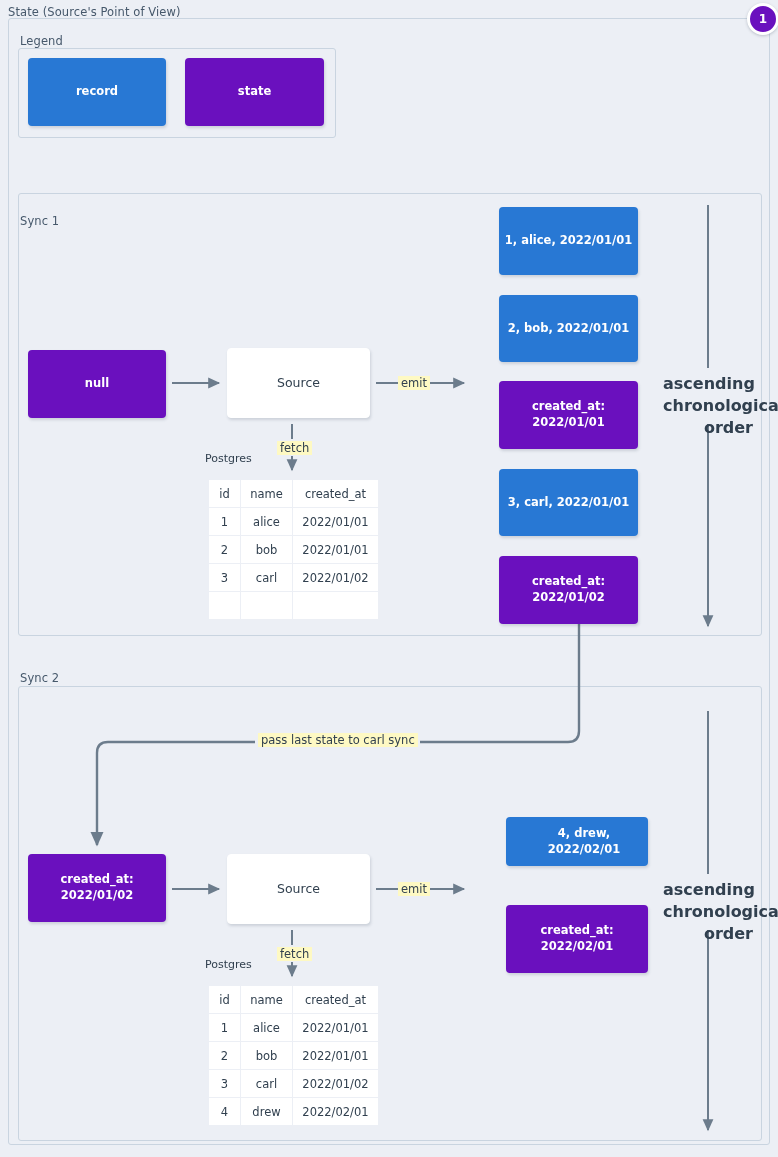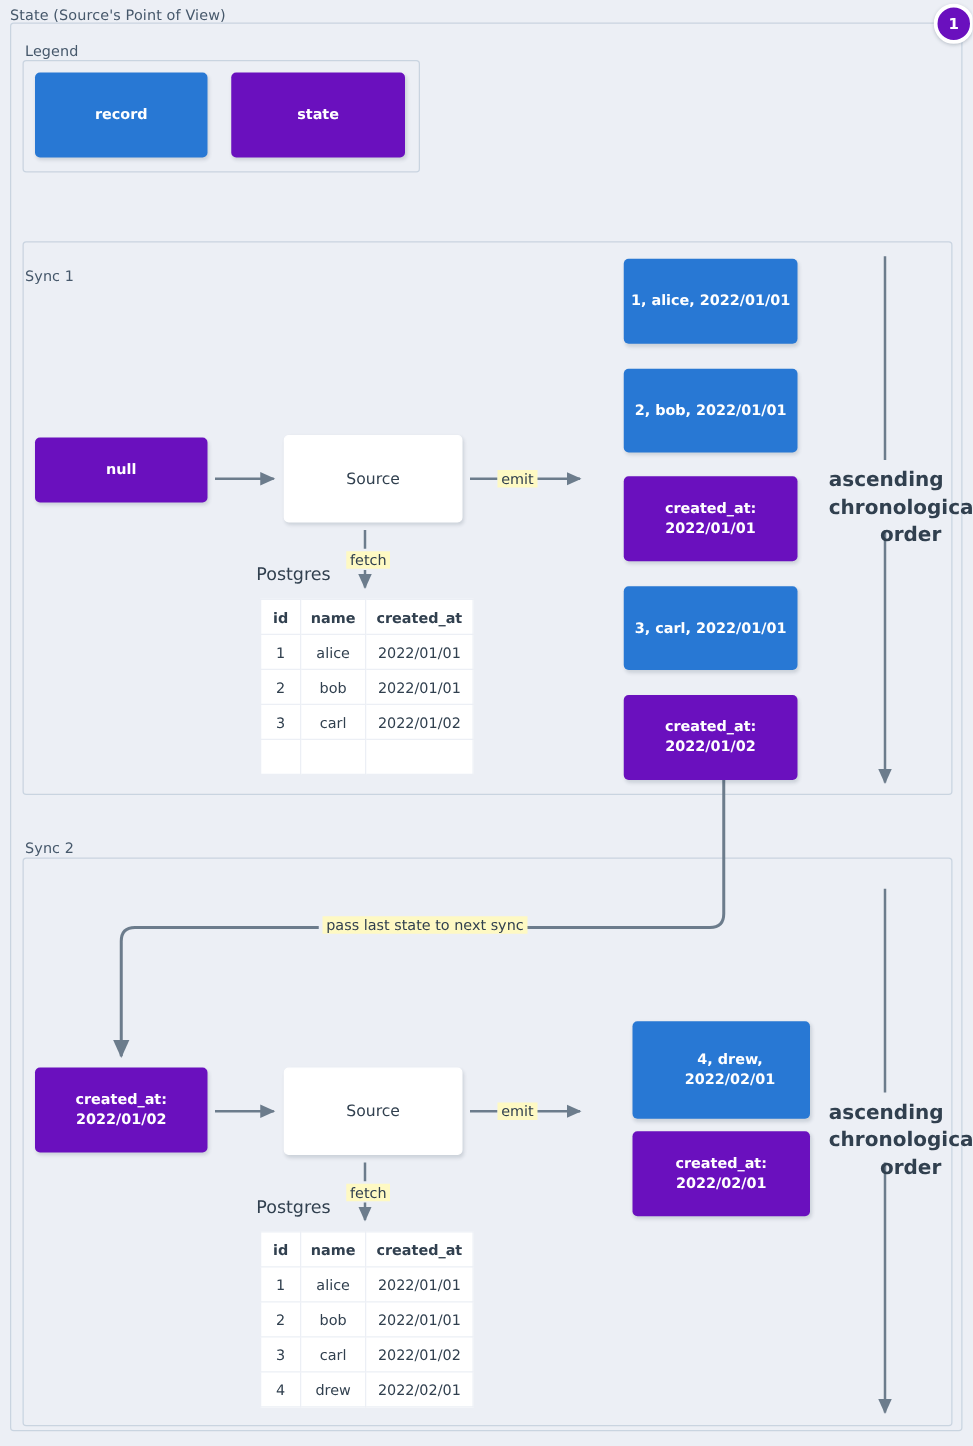--- a/index.html
+++ b/index.html
@@ -90,61 +90,61 @@
     font-size: 12.5px;
     border: 1px solid #ffffff;
     text-align: right;
   }
 
   
   #legend-record { left: 28px; top: 58px; width: 138px; height: 68px; }
   #legend-state  { left: 185px; top: 58px; width: 139px; height: 68px; }
 
   
-  #s1-null      { left: 28px;  top: 350px; width: 138px; height: 52px; }
+  #s1-null      { left: 28px;  top: 350px; width: 138px; height: 68px; }
   #s1-source    { left: 227px; top: 348px; width: 143px; height: 70px; }
 
   #s1-rec1 { left: 499px; top: 207px; width: 139px; height: 68px; }
   #s1-rec2 { left: 499px; top: 295px; width: 139px; height: 67px; }
   #s1-st1  { left: 499px; top: 381px; width: 139px; height: 68px; }
   #s1-rec3 { left: 499px; top: 469px; width: 139px; height: 67px; }
   #s1-st2  { left: 499px; top: 556px; width: 139px; height: 68px; }
 
   
   #s2-state     { left: 28px;  top: 854px; width: 138px; height: 68px; }
   #s2-source    { left: 227px; top: 854px; width: 143px; height: 70px; }
 
-  #s2-rec1 { left: 506px; top: 817px; width: 142px; height: 78px; padding-left: 14px; }
+  #s2-rec1 { left: 506px; top: 817px; width: 142px; height: 49px; padding-left: 14px; }
   #s2-st1  { left: 506px; top: 905px; width: 142px; height: 68px; }
 
   
   .pg-label {
     position: absolute;
-    font-size: 14px;
+    font-size: 11px;
     color: #31404f;
     white-space: nowrap;
   }
   .pg-table {
     position: absolute;
     border-collapse: collapse;
     background: #ffffff;
     font-size: 11.5px;
     table-layout: fixed;
   }
   .pg-table th, .pg-table td {
     border: 1px solid #eceff5;
     background: #ffffff;
     height: 28px;
     padding: 0 6px;
     text-align: center;
     color: #31404f;
     font-weight: 400;
     box-sizing: border-box;
   }
-  .pg-table th { font-weight: 700; }
+  .pg-table th { font-weight: 400; }
   .pg-table col.c-id   { width: 32px; }
   .pg-table col.c-name { width: 52px; }
   .pg-table col.c-date { width: 86px; }
 
   #pg1-label { left: 205px; top: 452px; }
   #pg1 { left: 208px; top: 479px; }
   #pg2-label { left: 205px; top: 958px; }
   #pg2 { left: 208px; top: 985px; }
 
   
@@ -309,21 +309,21 @@
   <div class="node state" id="s1-st1">created_at:
 2022/01/01</div>
   <div class="node record" id="s1-rec3">3, carl, 2022/01/01</div>
   <div class="node state" id="s1-st2">created_at:
 2022/01/02</div>
 
   <div class="order-label" id="s1-order">ascending
 chronological
 order</div>
 
-  <div class="edge-label" id="pass-state-label">pass last state to next sync</div>
+  <div class="edge-label" id="pass-state-label">pass last state to carl sync</div>
 
   <div class="node state" id="s2-state">created_at:
 2022/01/02</div>
   <div class="node plain" id="s2-source">Source</div>
 
   <div class="edge-label" id="s2-fetch-label">fetch</div>
   <div class="edge-label" id="s2-emit-label">emit</div>
 
   <div class="pg-label" id="pg2-label">Postgres</div>
   <table class="pg-table" id="pg2">

